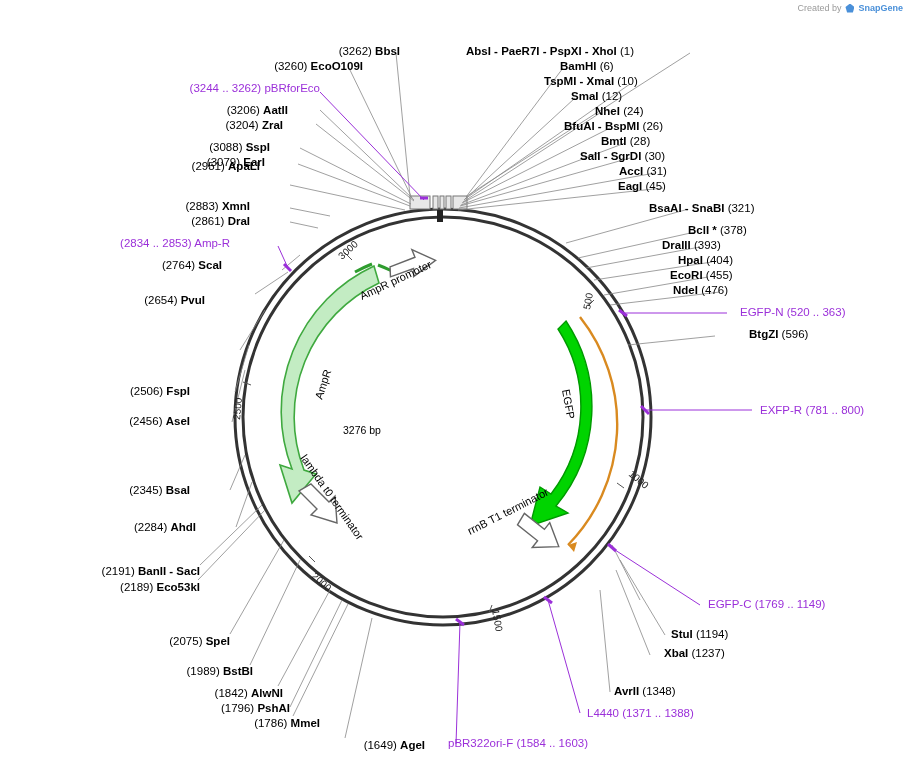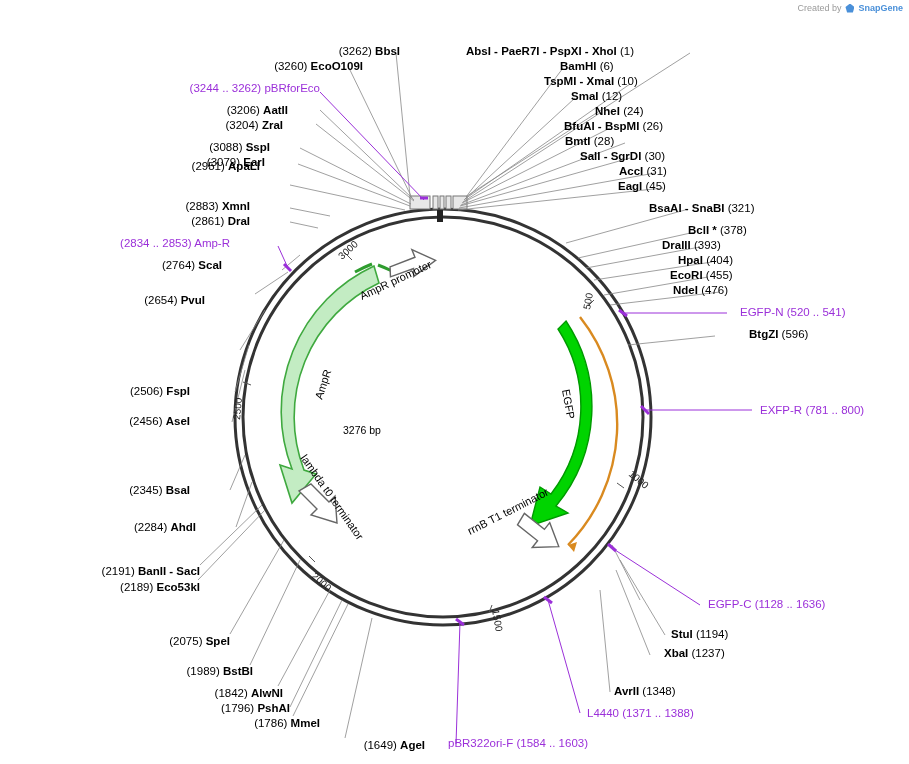--- a/index.html
+++ b/index.html
@@ -264,33 +264,33 @@
   <div class="lbl left" style="left:290px; top:702px;"><span class="pos">(1796)</span> <span class="nm">PshAI</span></div>
   <div class="lbl left" style="left:320px; top:717px;"><span class="pos">(1786)</span> <span class="nm">MmeI</span></div>
   <div class="lbl left" style="left:425px; top:739px;"><span class="pos">(1649)</span> <span class="nm">AgeI</span></div>
 
   <div class="lbl right" style="left:466px; top:45px;"><span class="nm">AbsI  -  PaeR7I  -  PspXI  -  XhoI</span> <span class="pos">(1)</span></div>
   <div class="lbl right" style="left:560px; top:60px;"><span class="nm">BamHI</span> <span class="pos">(6)</span></div>
   <div class="lbl right" style="left:544px; top:75px;"><span class="nm">TspMI  -  XmaI</span> <span class="pos">(10)</span></div>
   <div class="lbl right" style="left:571px; top:90px;"><span class="nm">SmaI</span> <span class="pos">(12)</span></div>
   <div class="lbl right" style="left:595px; top:105px;"><span class="nm">NheI</span> <span class="pos">(24)</span></div>
   <div class="lbl right" style="left:564px; top:120px;"><span class="nm">BfuAI  -  BspMI</span> <span class="pos">(26)</span></div>
-  <div class="lbl right" style="left:565px; top:135px;"><span class="nm">BmtI</span> <span class="pos">(28)</span></div>
+  <div class="lbl right" style="left:601px; top:135px;"><span class="nm">BmtI</span> <span class="pos">(28)</span></div>
   <div class="lbl right" style="left:580px; top:150px;"><span class="nm">SalI  -  SgrDI</span> <span class="pos">(30)</span></div>
   <div class="lbl right" style="left:619px; top:165px;"><span class="nm">AccI</span> <span class="pos">(31)</span></div>
   <div class="lbl right" style="left:618px; top:180px;"><span class="nm">EagI</span> <span class="pos">(45)</span></div>
   <div class="lbl right" style="left:649px; top:202px;"><span class="nm">BsaAI  -  SnaBI</span> <span class="pos">(321)</span></div>
   <div class="lbl right" style="left:688px; top:224px;"><span class="nm">BclI *</span> <span class="pos">(378)</span></div>
   <div class="lbl right" style="left:662px; top:239px;"><span class="nm">DraIII</span> <span class="pos">(393)</span></div>
   <div class="lbl right" style="left:678px; top:254px;"><span class="nm">HpaI</span> <span class="pos">(404)</span></div>
   <div class="lbl right" style="left:670px; top:269px;"><span class="nm">EcoRI</span> <span class="pos">(455)</span></div>
   <div class="lbl right" style="left:673px; top:284px;"><span class="nm">NdeI</span> <span class="pos">(476)</span></div>
-  <div class="lbl right purple" style="left:740px; top:306px;"><span class="nm">EGFP-N</span> <span class="pos">(520 .. 541)</span></div>
+  <div class="lbl right purple" style="left:740px; top:306px;"><span class="nm">EGFP-N</span> <span class="pos">(520 .. 363)</span></div>
   <div class="lbl right" style="left:749px; top:328px;"><span class="nm">BtgZI</span> <span class="pos">(596)</span></div>
   <div class="lbl right purple" style="left:760px; top:404px;"><span class="nm">EXFP-R</span> <span class="pos">(781 .. 800)</span></div>
-  <div class="lbl right purple" style="left:708px; top:598px;"><span class="nm">EGFP-C</span> <span class="pos">(1128 .. 1636)</span></div>
+  <div class="lbl right purple" style="left:708px; top:598px;"><span class="nm">EGFP-C</span> <span class="pos">(1769 .. 1149)</span></div>
   <div class="lbl right" style="left:671px; top:628px;"><span class="nm">StuI</span> <span class="pos">(1194)</span></div>
   <div class="lbl right" style="left:664px; top:647px;"><span class="nm">XbaI</span> <span class="pos">(1237)</span></div>
   <div class="lbl right" style="left:614px; top:685px;"><span class="nm">AvrII</span> <span class="pos">(1348)</span></div>
   <div class="lbl right purple" style="left:580px; top:707px;padding-left:7px;"><span class="nm">L4440</span> <span class="pos">(1371 .. 1388)</span></div>
   <div class="lbl right purple" style="left:448px; top:737px;"><span class="nm">pBR322ori-F</span> <span class="pos">(1584 .. 1603)</span></div>
 
 </div>
 
 </body></html>

